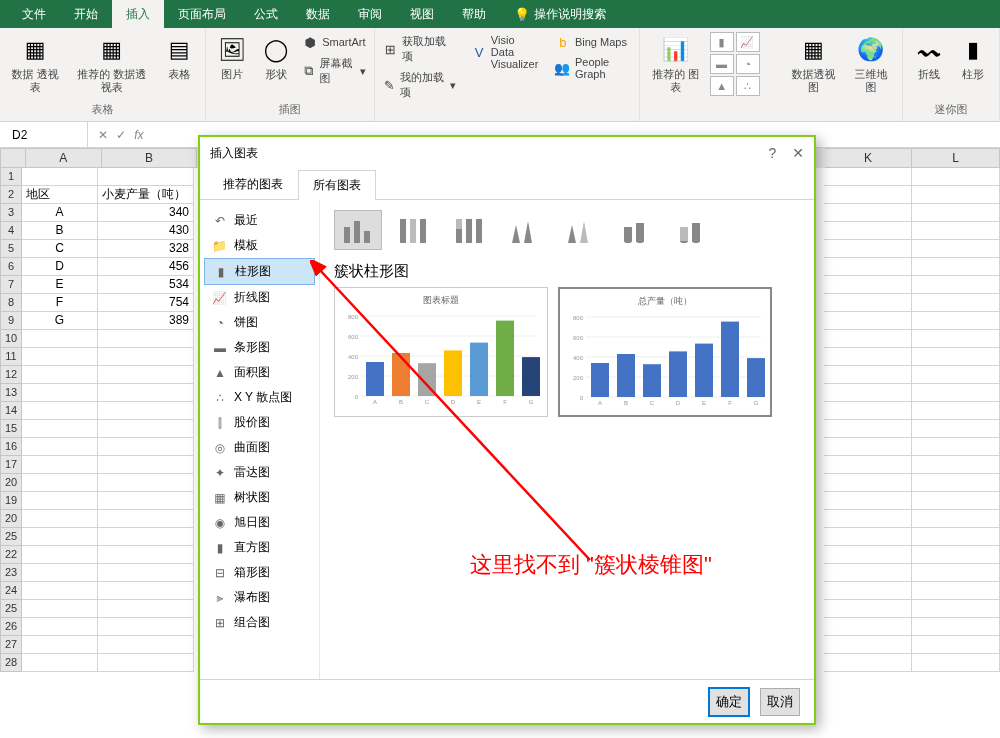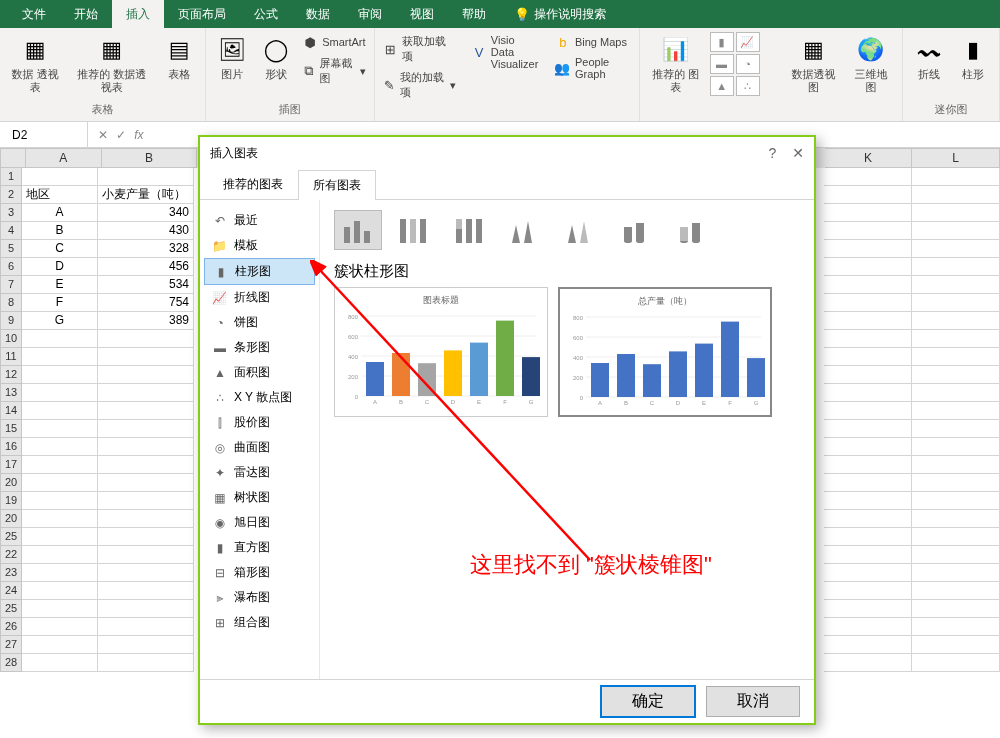--- a/index.html
+++ b/index.html
@@ -64,21 +64,21 @@
 .subtype-row { display: flex; gap: 8px; margin-bottom: 12px; }
 .subtype { width: 48px; height: 40px; border: 1px solid transparent; display: flex; align-items: center; justify-content: center; cursor: pointer; }
 .subtype.selected { background: #ddd; border-color: #bbb; }
 .subtype svg { width: 36px; height: 30px; }
 .chart-name { font-size: 15px; margin-bottom: 6px; font-family: Liberation Mono, monospace; }
 .previews { display: flex; gap: 10px; }
 .preview { width: 214px; height: 130px; border: 1px solid #ccc; padding: 6px; }
 .preview.selected { border: 2px solid #888; }
 .preview-title { text-align: center; font-size: 9px; color: #666; margin-bottom: 4px; }
 .dlg-footer { height: 44px; border-top: 1px solid #d4d4d4; display: flex; align-items: center; justify-content: flex-end; gap: 10px; padding: 0 14px; }
-.dlg-btn { padding: 4px 30px; font-size: 16px; border: 1px solid #adadad; background: #e1e1e1; cursor: pointer; }
+.dlg-btn { padding: 4px 6px; font-size: 13px; border: 1px solid #adadad; background: #e1e1e1; cursor: pointer; }
 .dlg-btn.primary { border: 2px solid #0078d7; }
 
 
 .annotation-text { position: absolute; left: 470px; top: 550px; font-size: 22px; color: #ff0000; font-weight: normal; z-index: 100; }
 .arrow-svg { position: absolute; left: 310px; top: 260px; z-index: 99; pointer-events: none; }
 </style>
 </head>
 <body>
 
 <div class="ribbon-tabs">

